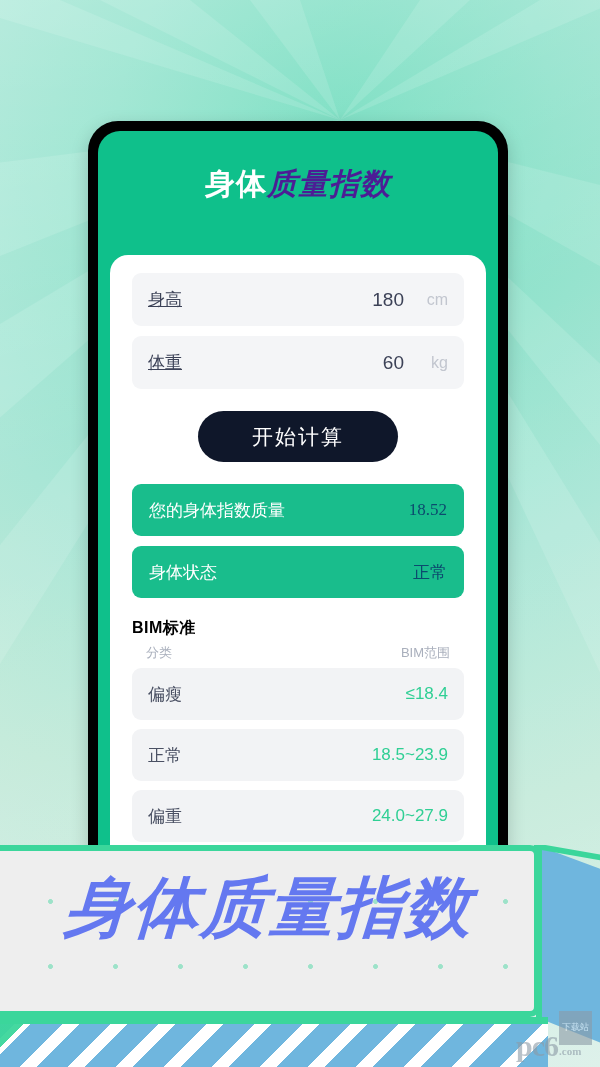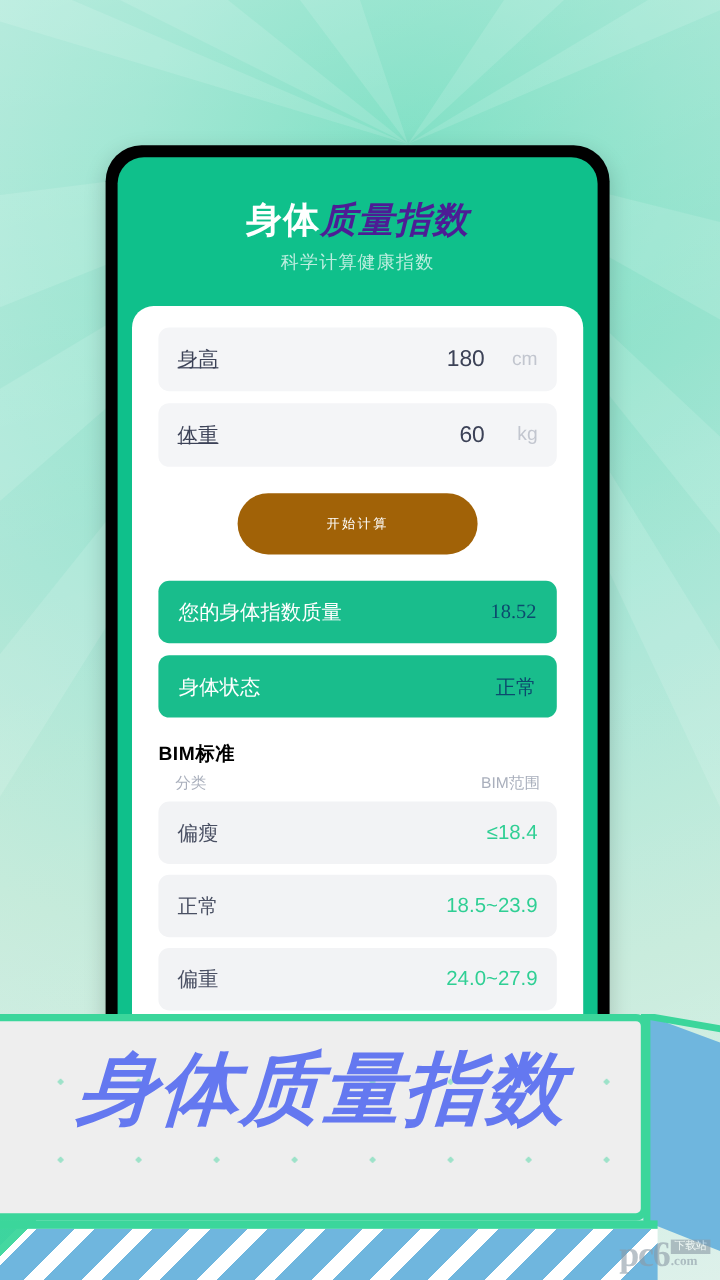--- a/index.html
+++ b/index.html
@@ -130,23 +130,23 @@
     display: flex;
     justify-content: center;
     margin-top: 22px;
     margin-bottom: 22px;
   }
   .calc-btn {
     width: 200px;
     height: 51px;
     border: none;
     border-radius: 26px;
-    background: #a16207;
+    background: #0f172a;
     color: #ffffff;
-    font-size: 11px;
+    font-size: 21px;
     letter-spacing: 2px;
     font-family: inherit;
     cursor: pointer;
   }
 
   
   .result-row {
     display: flex;
     align-items: center;
     justify-content: space-between;
@@ -311,21 +311,21 @@
     display: flex;
     flex-direction: column;
     align-items: flex-start;
     margin-left: 1px;
     margin-bottom: 2px;
   }
   .wm-cn {
     font-size: 9px;
     color: #ffffff;
     background: #8c9aa6;
-    padding: 1px 3px;
+    padding: 12px 3px;
     line-height: 1.1;
   }
   .wm-com {
     font-size: 11px;
     color: #8c9aa6;
     font-weight: bold;
     line-height: 1.1;
   }
 </style>
 </head>
@@ -349,21 +349,20 @@
       <polygon points="340,120 660,640 660,800"></polygon>
     </g>
   </svg>
   <div class="bg-sheen"></div>
 
   <div class="phone">
     <div class="screen">
 
       <div class="app-header">
         <div class="app-title"><span class="title-a">身体</span><span class="title-b">质量指数</span></div>
-        <div class="app-sub">科学计算健康指数</div>
       </div>
 
       <div class="content-card">
 
         <div class="field-row">
           <span class="field-label">身高</span>
           <span class="field-spacer"></span>
           <span class="field-value">180</span>
           <span class="field-unit">cm</span>
         </div>

